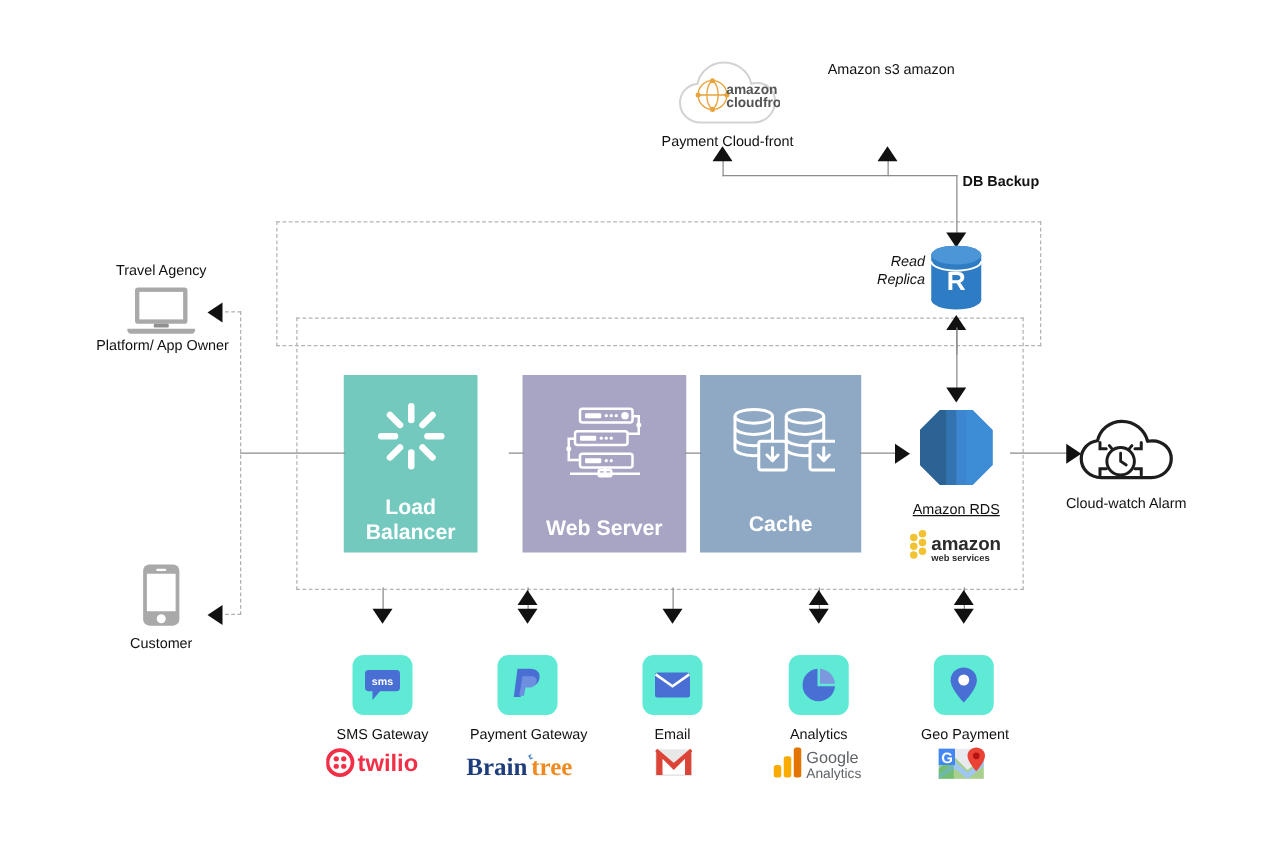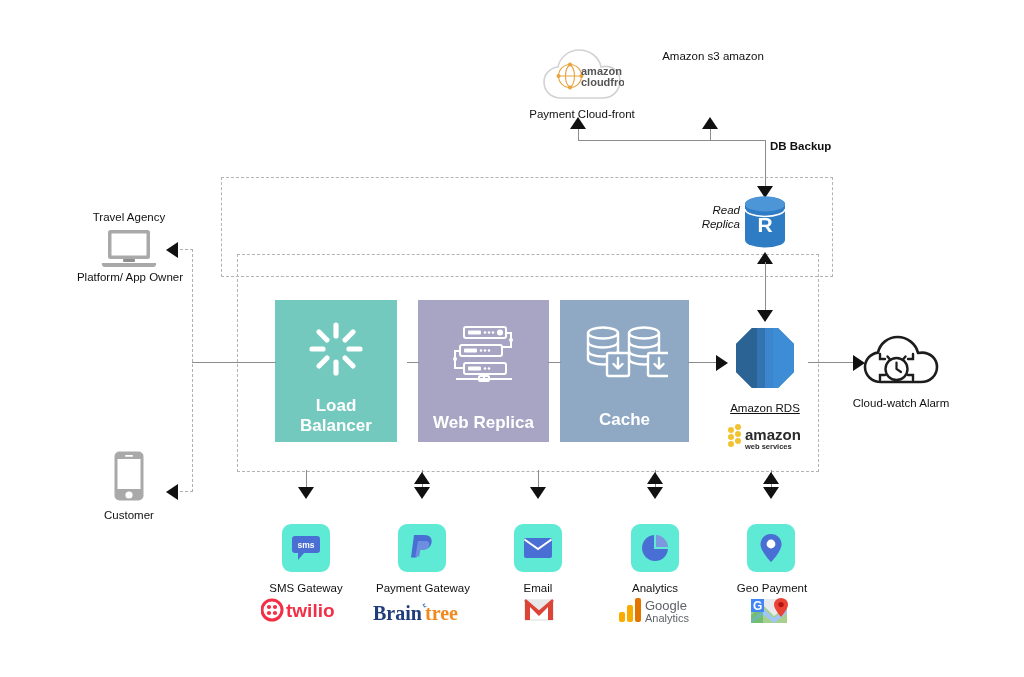--- a/index.html
+++ b/index.html
@@ -78,21 +78,21 @@
     <div>Read</div>
     <div>Replica</div>
   </div>
 
   <div class="line-v" style="left:765px;top:262px;height:22px;"></div>
   <div class="arrow ar-up" style="left:757px;top:252px;"></div>
 
   <div class="line-v" style="left:765px;top:262px;height:50px;"></div>
   <div class="arrow ar-down" style="left:757px;top:310px;"></div>
 
-  <div class="abs svc" style="left:275px;top:300px;width:122px;height:142px;background:#74C9BE;justify-content:center;">
+  <div class="abs svc" style="left:275px;top:300px;width:107px;height:142px;background:#74C9BE;justify-content:center;">
     <div class="svc-icon" style="margin-top:14px;">
       <svg width="58" height="58" viewBox="0 0 58 58" aria-hidden="true">
         <g stroke="#ffffff" stroke-width="5.2" stroke-linecap="round">
           <line x1="29" y1="5" x2="29" y2="16"></line>
           <line x1="29" y1="42" x2="29" y2="53"></line>
           <line x1="5" y1="29" x2="16" y2="29"></line>
           <line x1="42" y1="29" x2="53" y2="29"></line>
           <line x1="12" y1="12" x2="20" y2="20"></line>
           <line x1="38" y1="38" x2="46" y2="46"></line>
           <line x1="46" y1="12" x2="38" y2="20"></line>
@@ -130,21 +130,21 @@
             <circle cx="37" cy="29.5" r="1.3"></circle>
             <circle cx="41" cy="29.5" r="1.3"></circle>
           <circle cx="37" cy="47.5" r="1.3"></circle>
             <circle cx="41" cy="47.5" r="1.3"></circle>
           <circle cx="52" cy="11.5" r="3"></circle>
           <circle cx="63" cy="19" r="2"></circle>
             <circle cx="7" cy="38" r="2"></circle>
         </g>
       </svg>
     </div>
-    <div class="svc-title" style="margin-top:30px;">Web Replica</div>
+    <div class="svc-title" style="margin-top:30px;">Web Server</div>
   </div>
 
   <div class="abs svc" style="left:560px;top:300px;width:129px;height:142px;background:#8FA8C4;justify-content:center;">
     <div class="svc-icon" style="margin-top:12px;">
       <svg width="86" height="56" viewBox="0 0 86 56" aria-hidden="true">
         <g fill="none" stroke="#ffffff" stroke-width="2.4">
           <ellipse cx="21" cy="9" rx="15" ry="5.5"></ellipse>
           <path d="M6,9 v26 a15,5.5 0 0 0 30,0 v-26"></path>
           <path d="M6,18 a15,5.5 0 0 0 30,0"></path>
           <path d="M6,27 a15,5.5 0 0 0 30,0"></path>

